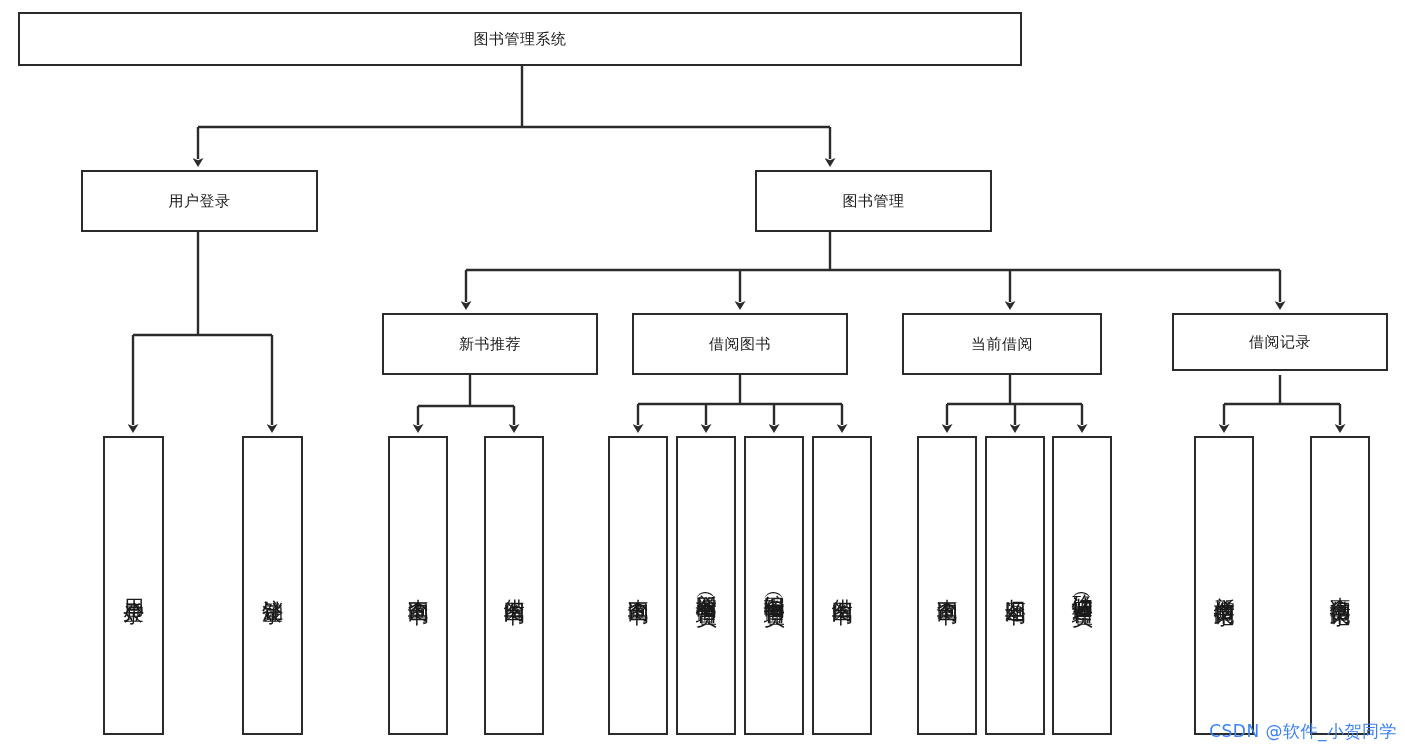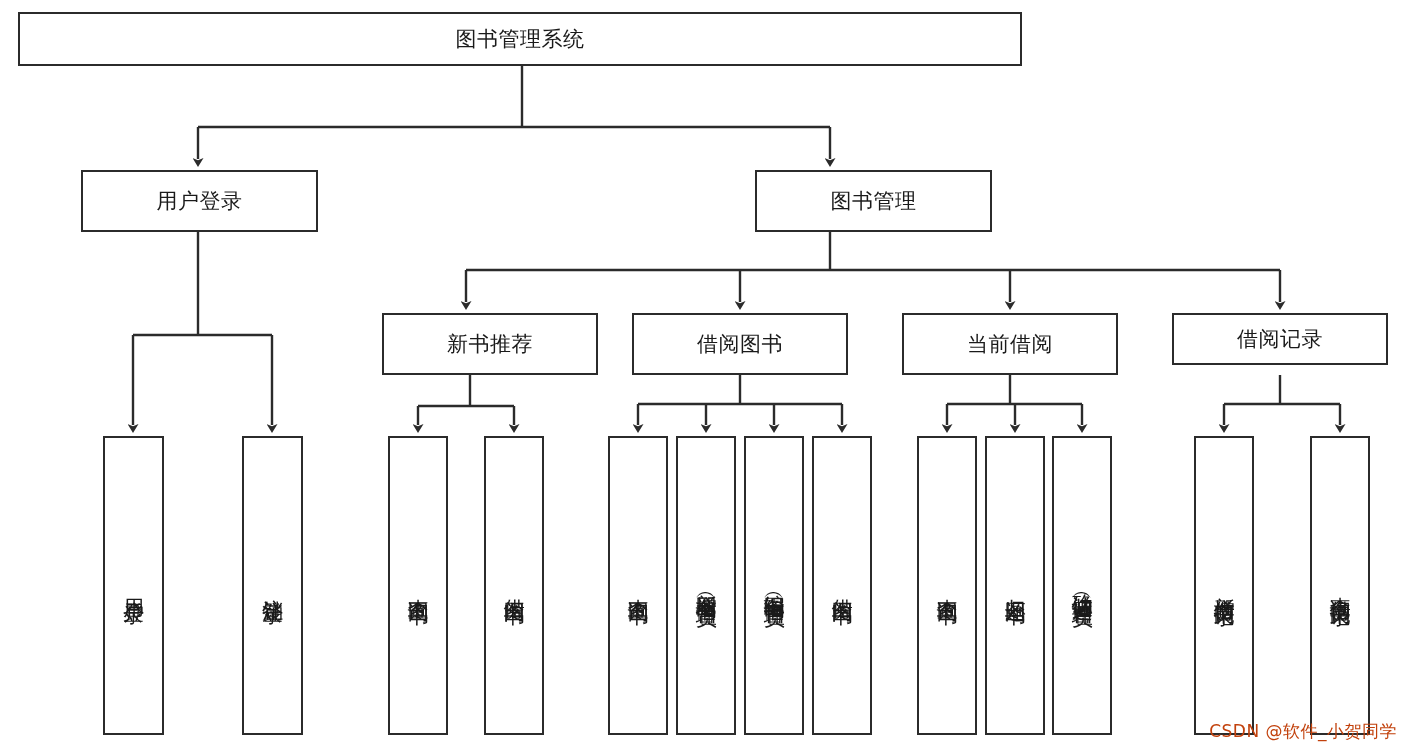--- a/index.html
+++ b/index.html
@@ -36,40 +36,40 @@
     color: #1a1a1a;
   }
   .node .label {
     display: block;
     text-align: center;
     line-height: 1.08;
     white-space: pre;
   }
   
   .node.horiz .label {
-    font-size: 21px;
+    font-size: 15px;
     letter-spacing: 0.5px;
   }
   
   .node.vert {
     writing-mode: vertical-rl;
     text-orientation: upright;
   }
   .node.vert .label {
     font-size: 21px;
     letter-spacing: 2px;
     writing-mode: vertical-rl;
     text-orientation: upright;
   }
   #watermark {
     position: absolute;
     right: 8px;
     bottom: 4px;
     font-size: 17px;
-    color: #c2410c;
+    color: #3b82f6;
     letter-spacing: 0.5px;
     white-space: nowrap;
   }
 </style>
 </head>
 <body>
 
 <div id="canvas">
 
   <svg id="wires" viewBox="0 0 1405 747">
@@ -132,24 +132,24 @@
   <div class="node horiz" style="left:711px; top:170px; width:237px; height:62px;margin-left:44px;">
     <span class="label">图书管理</span>
   </div>
 
   <div class="node horiz" style="left:382px; top:313px; width:216px; height:62px;">
     <span class="label">新书推荐</span>
   </div>
   <div class="node horiz" style="left:632px; top:313px; width:216px; height:62px;">
     <span class="label">借阅图书</span>
   </div>
-  <div class="node horiz" style="left:902px; top:313px; width:216px; height:62px;">
+  <div class="node horiz" style="left:902px; top:313px; width:200px; height:62px;">
     <span class="label">当前借阅</span>
   </div>
-  <div class="node horiz" style="left:1172px; top:313px; width:216px; height:52px;">
+  <div class="node horiz" style="left:1172px; top:313px; width:216px; height:58px;">
     <span class="label">借阅记录</span>
   </div>
 
   <div class="node vert" style="left:103px; top:436px; width:61px; height:299px;">
     <span class="label">用户登录</span>
   </div>
   <div class="node vert" style="left:242px; top:436px; width:61px; height:299px;">
     <span class="label">注销登录</span>
   </div>
 

